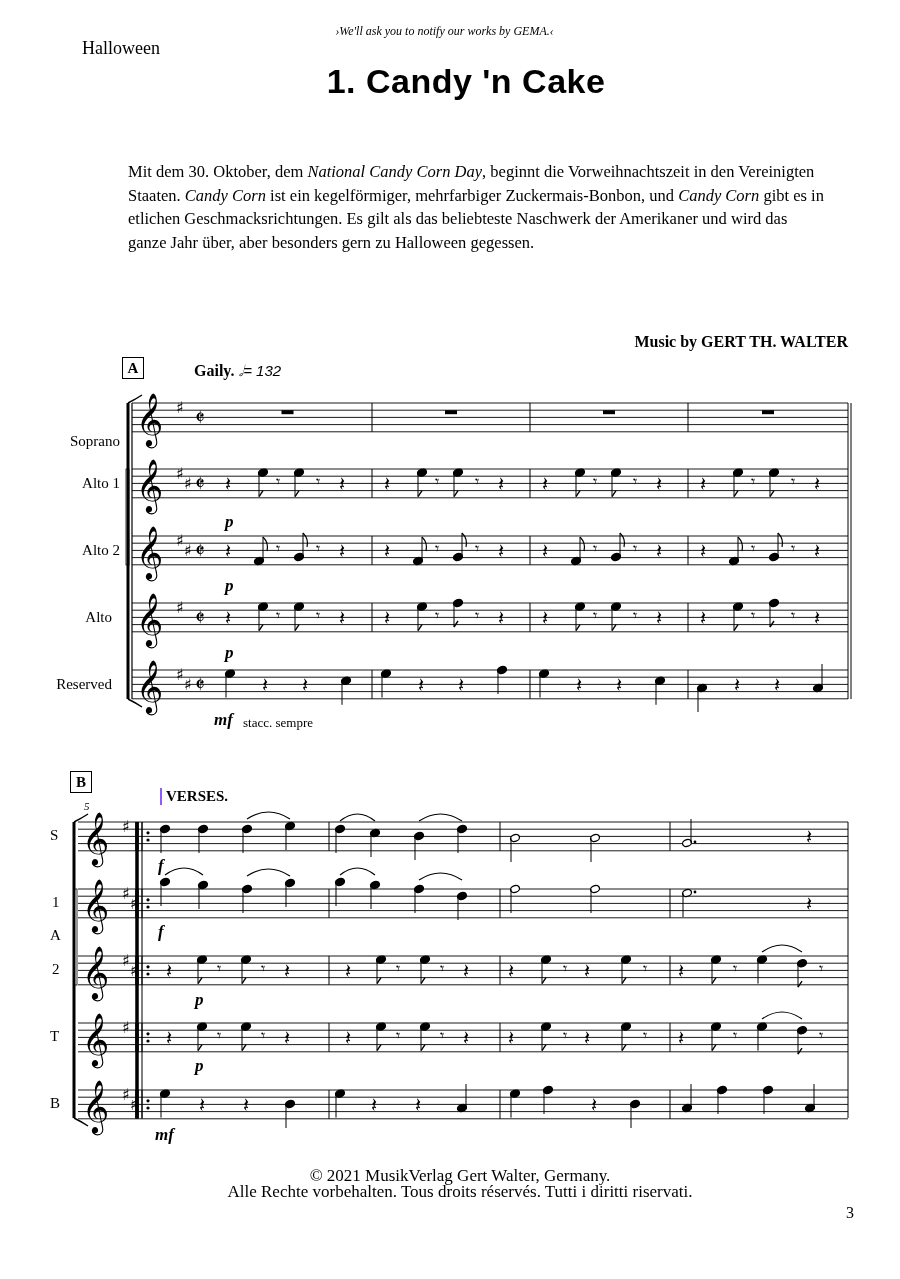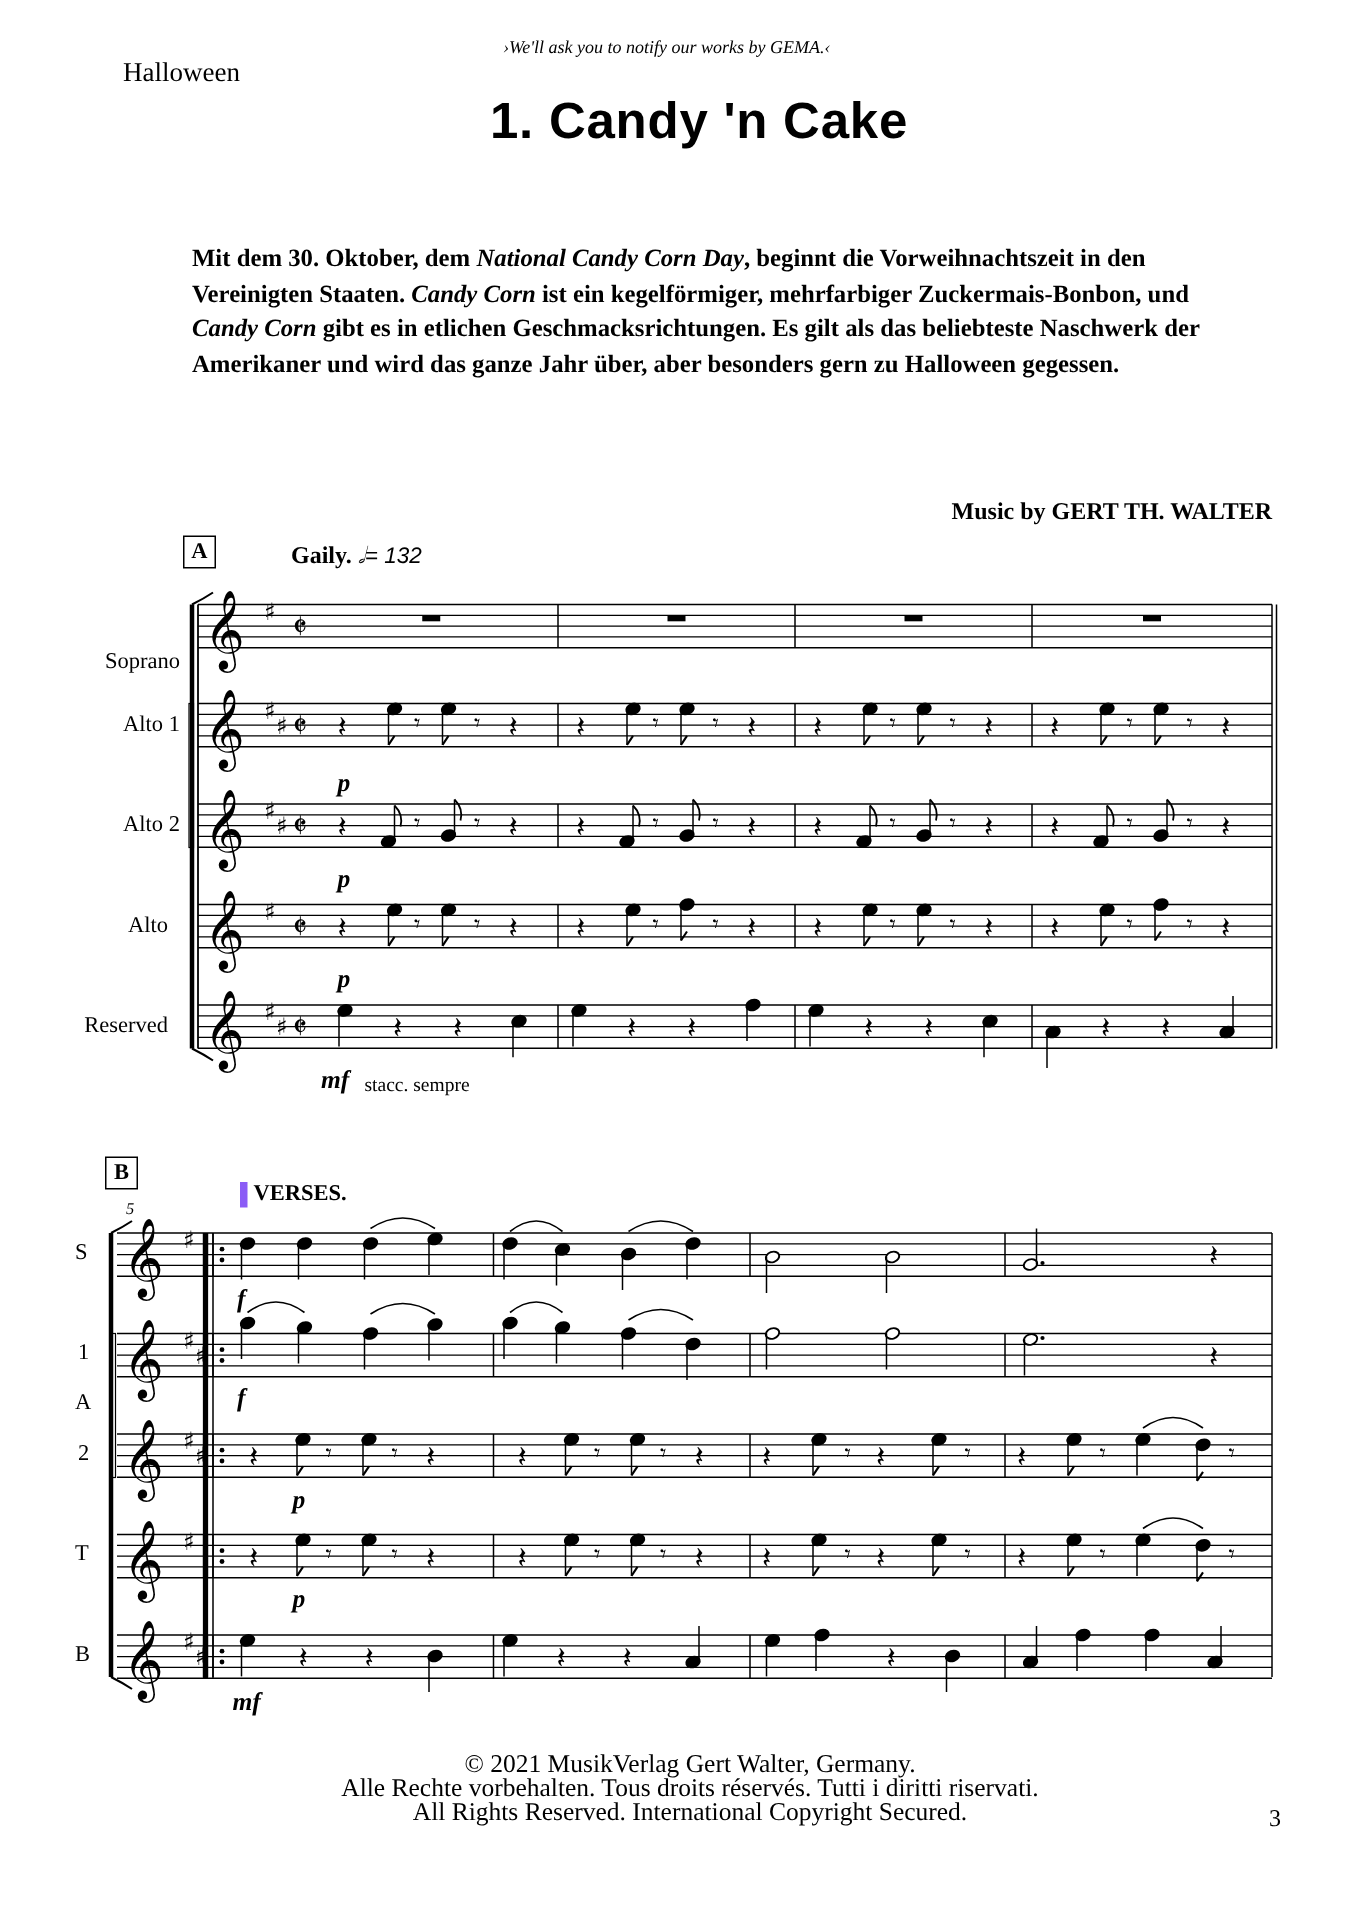--- a/index.html
+++ b/index.html
@@ -1,30 +1,30 @@
 <!DOCTYPE html>
 <html><head>
 <meta charset="utf-8">
 <style>
   html,body{margin:0;padding:0;background:#fff;}
   body{width:900px;height:1279px;position:relative;overflow:hidden;font-family:"Liberation Serif",serif;color:#000;}
   .abs{position:absolute;}
   .gema{left:0;width:812px;top:24px;text-align:center;font-style:italic;font-size:12px;padding-left:77px;box-sizing:border-box;}
   .collection{left:82px;top:38px;font-size:18px;}
   .title{left:0;width:900px;top:62px;text-align:center;font-family:"Liberation Sans",sans-serif;font-weight:bold;font-size:34px;padding-left:32px;box-sizing:border-box;letter-spacing:0.5px;}
-  .intro{left:128px;top:160px;width:700px;font-size:16.5px;line-height:23.5px;font-weight:bold;}
+  .intro{left:128px;top:160px;width:700px;font-size:16.5px;line-height:23.5px;}
   .intro i{font-style:italic;}
   .credits{right:52px;top:330px;text-align:right;font-weight:bold;font-size:16px;line-height:23px;}
   .rehearsal{border:1.5px solid #000;font-weight:bold;font-size:15px;width:20px;height:20px;line-height:20px;text-align:center;}
   .tempo{left:194px;top:362px;font-weight:bold;font-size:16px;}
   .tempo .num{font-style:italic;font-family:"Liberation Sans",sans-serif;font-weight:normal;font-size:15px;}
   .inst{font-size:15px;text-align:right;width:80px;}
   .dyn{font-weight:bold;font-style:italic;font-size:17px;}
   .expr{font-size:13px;}
-  .verses{left:160px;top:788px;font-weight:bold;font-size:15px;border-left:5px solid #8b5cf6;padding-left:4px;}
+  .verses{left:160px;top:788px;font-weight:bold;font-size:15px;border-left:2px solid #8b5cf6;padding-left:4px;}
   .barnum{left:84px;top:800px;font-style:italic;font-size:11px;}
   .footer{left:0;width:900px;top:1168px;text-align:center;font-size:17px;line-height:16px;padding-left:20px;box-sizing:border-box;}
   .pagenum{left:846px;top:1204px;font-size:16px;}
   svg{position:absolute;left:0;top:0;}
 </style>
 </head>
 <body>
 
 <div class="abs gema">›We'll ask you to notify our works by GEMA.‹</div>
 <div class="abs collection">Halloween</div>
@@ -524,15 +524,14 @@
     <line x1="718" y1="1090" x2="718" y2="1114" stroke="#000" stroke-width="1"></line>
     <ellipse cx="768" cy="1090" rx="4.6" ry="3.4" transform="rotate(-20 768 1090)" fill="#000" stroke="#000" stroke-width="1.3"></ellipse>
     <line x1="764" y1="1090" x2="764" y2="1114" stroke="#000" stroke-width="1"></line>
     <ellipse cx="810" cy="1108" rx="4.6" ry="3.4" transform="rotate(-20 810 1108)" fill="#000" stroke="#000" stroke-width="1.3"></ellipse>
     <line x1="814" y1="1108" x2="814" y2="1084" stroke="#000" stroke-width="1"></line>
   </svg>
 
 <div class="abs footer">
   <div>© 2021 MusikVerlag Gert Walter, Germany.</div>
   <div>Alle Rechte vorbehalten. Tous droits réservés. Tutti i diritti riservati.</div>
-  <div>All Rights Reserved. International Copyright Secured.</div>
 </div>
 <div class="abs pagenum">3</div>
 
 </body></html>

